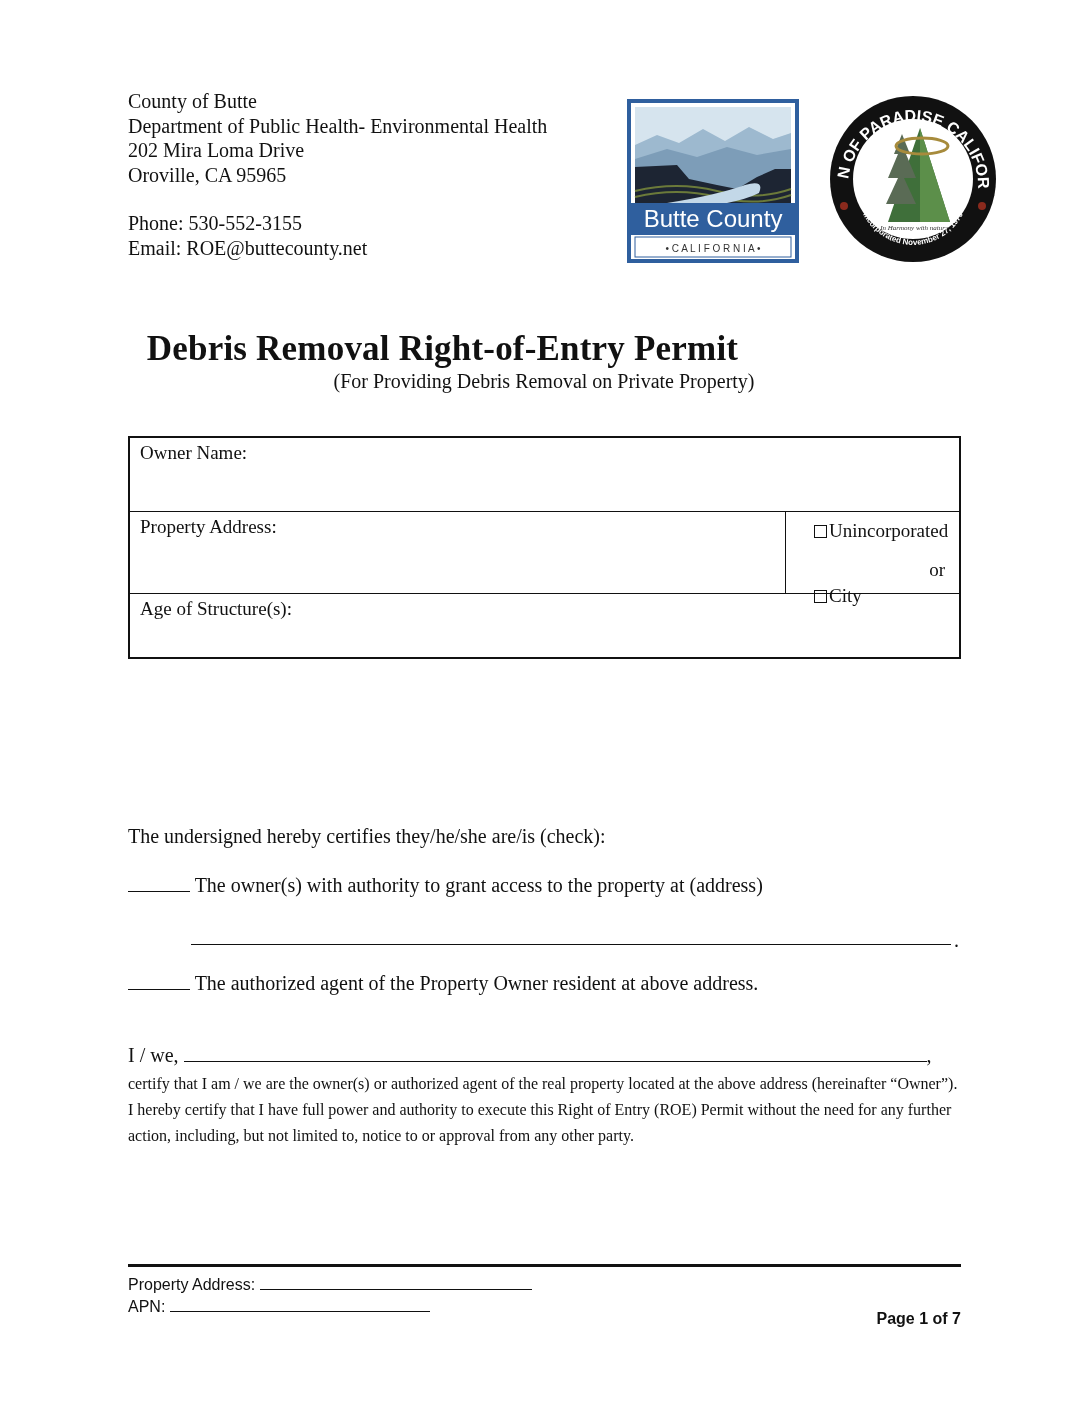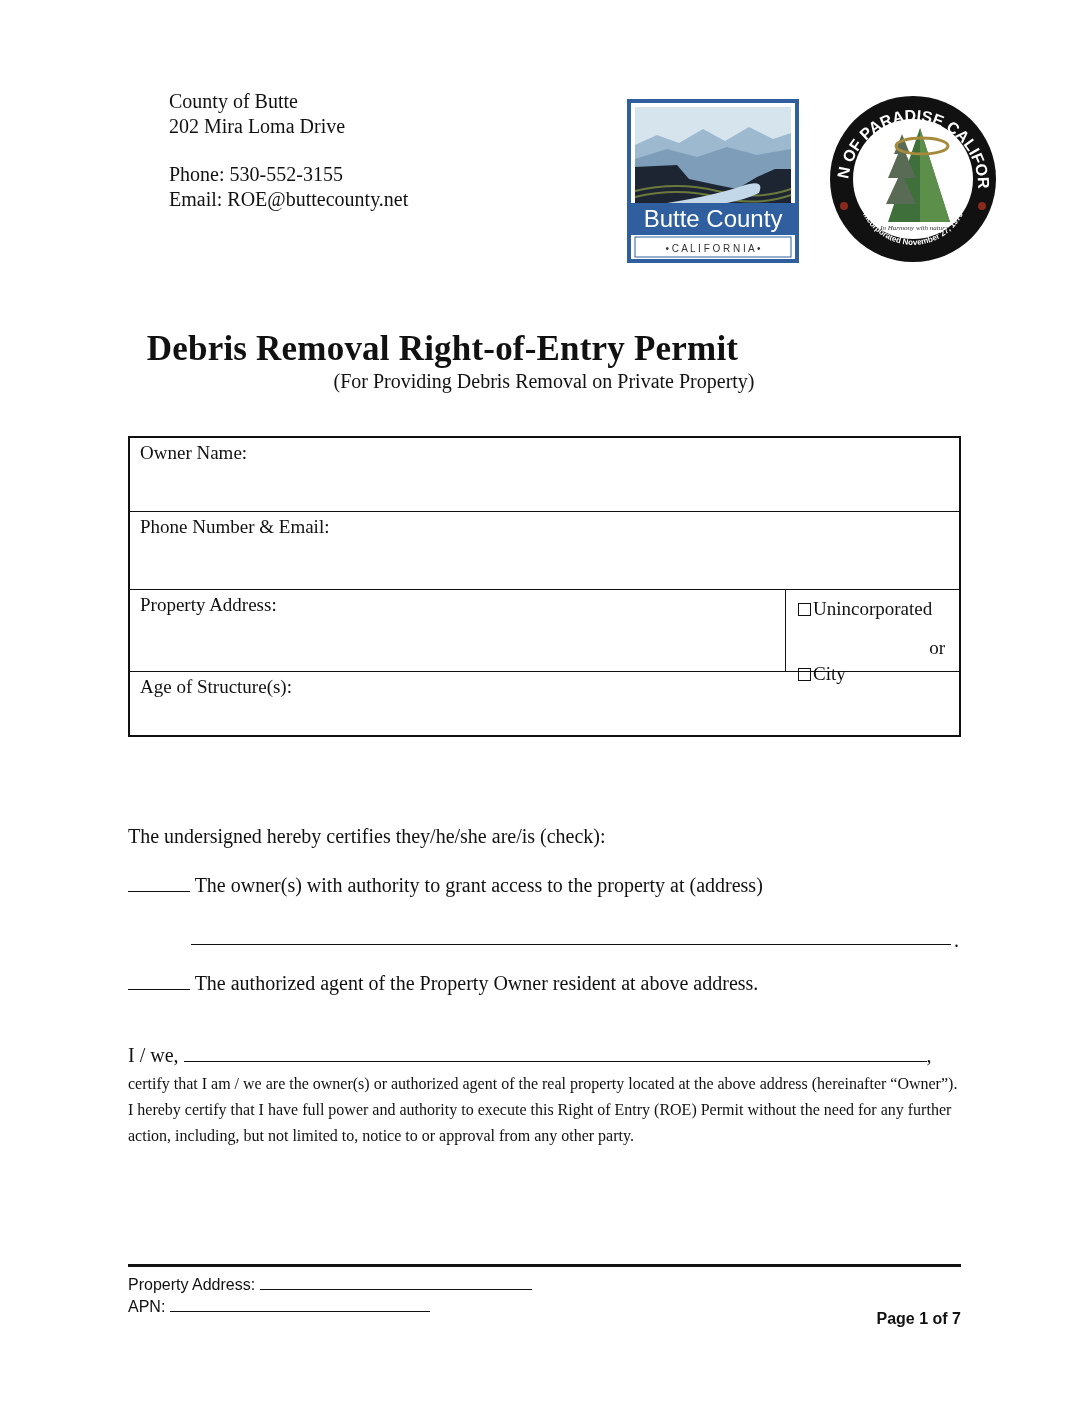--- a/index.html
+++ b/index.html
@@ -1,40 +1,40 @@
 <!DOCTYPE html>
 <html><head>
 <meta charset="utf-8">
 <style>
   * { box-sizing: border-box; margin: 0; padding: 0; }
   html, body { width: 1088px; height: 1408px; background: #ffffff; overflow: hidden; }
   body { position: relative; font-family: "Liberation Serif", "DejaVu Serif", serif; color: #111; }
 
   .addr-block { position: absolute; left: 128px; top: 89px; font-size: 20px; line-height: 24.6px; }
-  .addr-block div { white-space: nowrap; margin-left: 41px; }
+  .addr-block div { white-space: nowrap; }
   .addr-gap { height: 24px; }
 
   .logo-butte { position: absolute; left: 627px; top: 99px; width: 172px; height: 164px; }
   .logo-paradise { position: absolute; left: 824px; top: 94px; width: 178px; height: 170px; }
 
   .title { position: absolute; left: 0; width: 885px; top: 329px; text-align: center; font-weight: bold; font-size: 35px; letter-spacing: 0.2px; }
   .subtitle { position: absolute; left: 0; width: 1088px; top: 370px; text-align: center; font-size: 20px; }
 
   .form-table { position: absolute; left: 128px; top: 436px; width: 833px; border: 2px solid #111; }
   .row { position: relative; border-bottom: 1.5px solid #111; }
   .row:last-child { border-bottom: none; }
   .row .label { position: absolute; left: 10px; top: 4px; font-size: 19px; white-space: nowrap; }
   .r1 { height: 74px; }
   .r2 { height: 78px; }
   .r3 { height: 82px; }
   .r4 { height: 63px; }
   .r5 { height: 63px; }
   .r3 .divider { position: absolute; left: 655px; top: 0; bottom: 0; border-left: 1.5px solid #111; }
   .jur { position: absolute; left: 668px; top: 6px; font-size: 19px; line-height: 26px; width: 165px; }
-  .jur .opt { display: flex; align-items: center; white-space: nowrap; }
+  .jur .opt { display: flex; align-items: center; white-space: nowrap; margin-left: 16px; }
   .jur .box { display: inline-block; width: 13px; height: 13px; border: 1.3px solid #111; margin-right: 2px; cursor: pointer; }
   .jur .or { text-align: right; padding-right: 18px; margin-top: 13px; }
 
   .p { position: absolute; left: 128px; font-size: 20px; white-space: nowrap; }
   .blank { display: inline-block; border-bottom: 1.6px solid #111; vertical-align: baseline; }
   .cert-intro { top: 825px; }
   .opt1 { top: 874px; }
   .addr-line { position: absolute; left: 191px; top: 929px; width: 760px; height: 16px; }
   .addr-line .blank { width: 760px; height: 16px; }
   .addr-line .period { position: absolute; right: -8px; top: 0; font-size: 20px; }
@@ -47,21 +47,23 @@
   .f1 { top: 1276px; }
   .f2 { top: 1298px; }
   .pagenum { position: absolute; right: 127px; top: 1276px; font-size: 16px; font-family: "Liberation Sans", "DejaVu Sans", sans-serif; font-weight: bold; margin-top: 34px; }
   .footer .blank { border-bottom: 1.6px solid #111; }
 </style>
 </head>
 <body>
 
 <div class="addr-block">
   <div>County of Butte</div>
+  <div>Department of Public Health- Environmental Health</div>
   <div>202 Mira Loma Drive</div>
+  <div>Oroville, CA 95965</div>
   <div class="addr-gap"></div>
   <div>Phone: 530-552-3155</div>
   <div>Email: ROE@buttecounty.net</div>
 </div>
 
 <svg class="logo-butte" viewBox="0 0 172 164" xmlns="http://www.w3.org/2000/svg">
   <rect x="0" y="0" width="172" height="164" fill="#2f5f9e"></rect>
   <rect x="4" y="4" width="164" height="156" fill="#ffffff"></rect>
   <rect x="8" y="8" width="156" height="96" fill="#d6e4ee"></rect>
   <path d="M8 46 L30 36 L52 44 L76 30 L98 42 L122 28 L146 40 L164 34 L164 104 L8 104 Z" fill="#9db9cf"></path>
@@ -97,23 +99,20 @@
   <circle cx="20" cy="112" r="4" fill="#8a2a1d"></circle>
   <circle cx="158" cy="112" r="4" fill="#8a2a1d"></circle>
 </svg>
 
 <div class="title">Debris Removal Right-of-Entry Permit</div>
 <div class="subtitle">(For Providing Debris Removal on Private Property)</div>
 
 <div class="form-table">
   <div class="row r1">
     <span class="label">Owner Name:</span>
-  </div>
-  <div class="row r2">
-    <span class="label">Phone Number &amp; Email:</span>
   </div>
   <div class="row r3">
     <span class="label">Property Address:</span>
     <div style="position:absolute;left:0;top:0;width:655px;height:100%;"></div>
     <div class="divider"></div>
     <div class="jur">
       <div class="opt">
         <span class="box"></span>
         <span>Unincorporated</span>
       </div>

